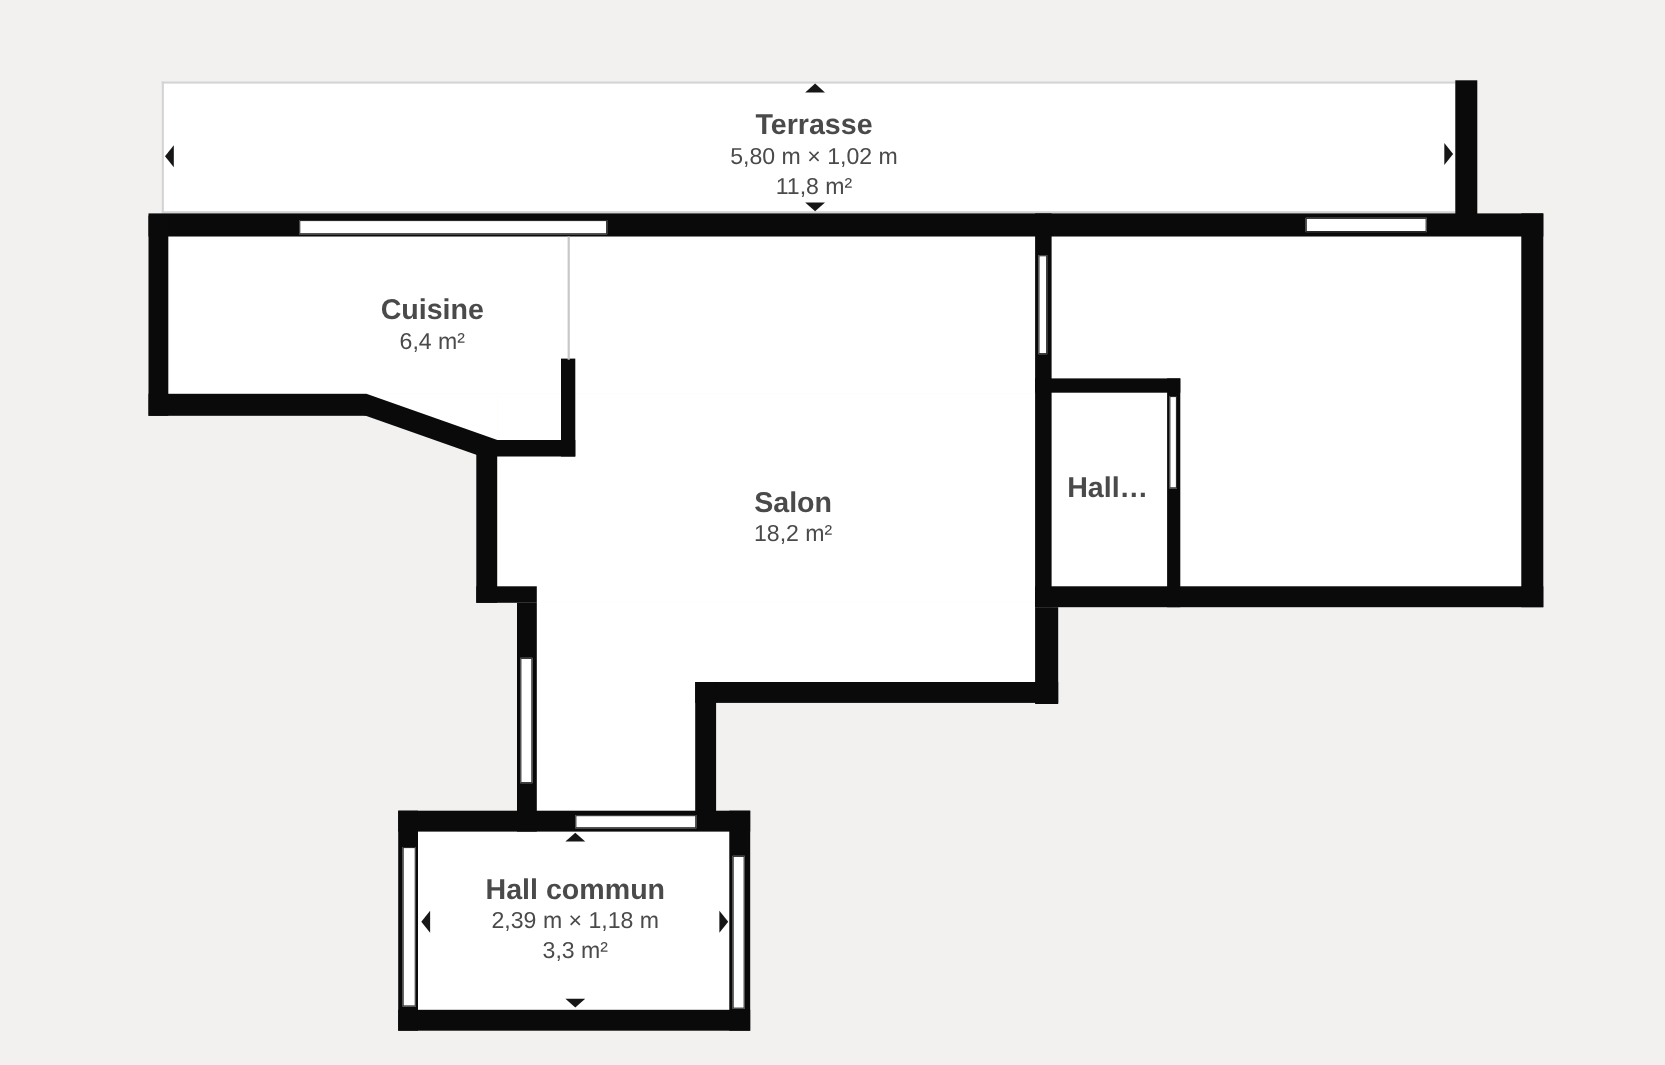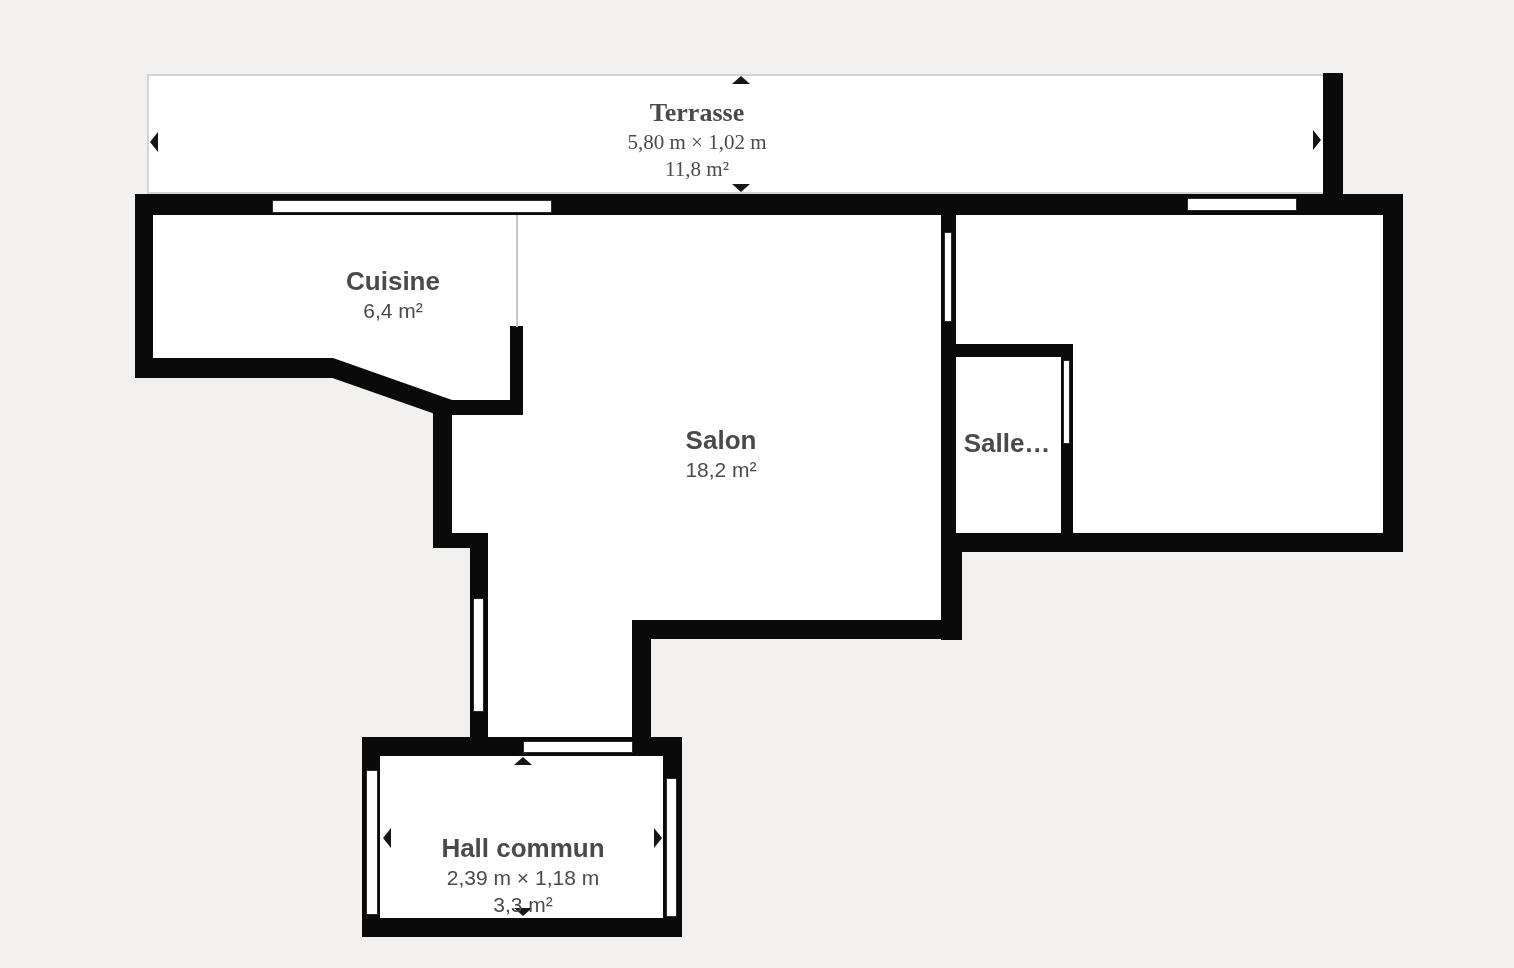--- a/index.html
+++ b/index.html
@@ -75,40 +75,40 @@
 
   <div class="tri tri-up" style="left:732px;top:76px;"></div>
   <div class="tri tri-down" style="left:732px;top:184px;"></div>
   <div class="tri tri-left" style="left:150px;top:132px;"></div>
   <div class="tri tri-right" style="left:1313px;top:130px;"></div>
   <div class="tri tri-up" style="left:514px;top:757px;"></div>
   <div class="tri tri-down" style="left:514px;top:908px;"></div>
   <div class="tri tri-left" style="left:383px;top:828px;"></div>
   <div class="tri tri-right" style="left:654px;top:828px;"></div>
 
-  <div class="label" style="left:697px;top:97px;font-family:Liberation Serif, serif;">
+  <div class="label" style="left:740px;top:97px;">
     <span class="room-name">Terrasse</span>
     <span class="room-sub">5,80 m × 1,02 m</span>
     <span class="room-sub">11,8 m²</span>
   </div>
 
   <div class="label" style="left:393px;top:265px;text-align:center;">
     <span class="room-name">Cuisine</span>
     <span class="room-sub">6,4 m²</span>
   </div>
 
-  <div class="label" style="left:721px;top:424px;">
+  <div class="label" style="left:721px;top:440px;">
     <span class="room-name">Salon</span>
     <span class="room-sub">18,2 m²</span>
   </div>
 
 
   <div class="label" style="left:1007px;top:427px;">
-    <span class="room-name">Salle…</span>
+    <span class="room-name">Hall…</span>
   </div>
 
-  <div class="label" style="left:523px;top:832px;">
+  <div class="label" style="left:523px;top:792px;">
     <span class="room-name">Hall commun</span>
     <span class="room-sub">2,39 m × 1,18 m</span>
     <span class="room-sub">3,3 m²</span>
   </div>
 
 </div>
 
 </body></html>

